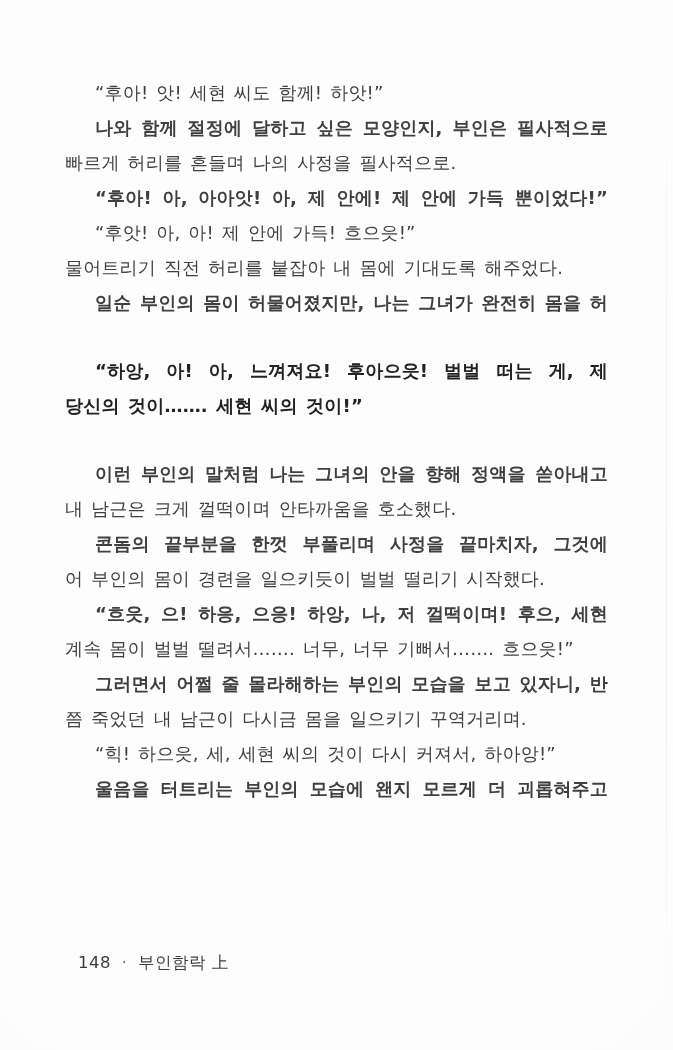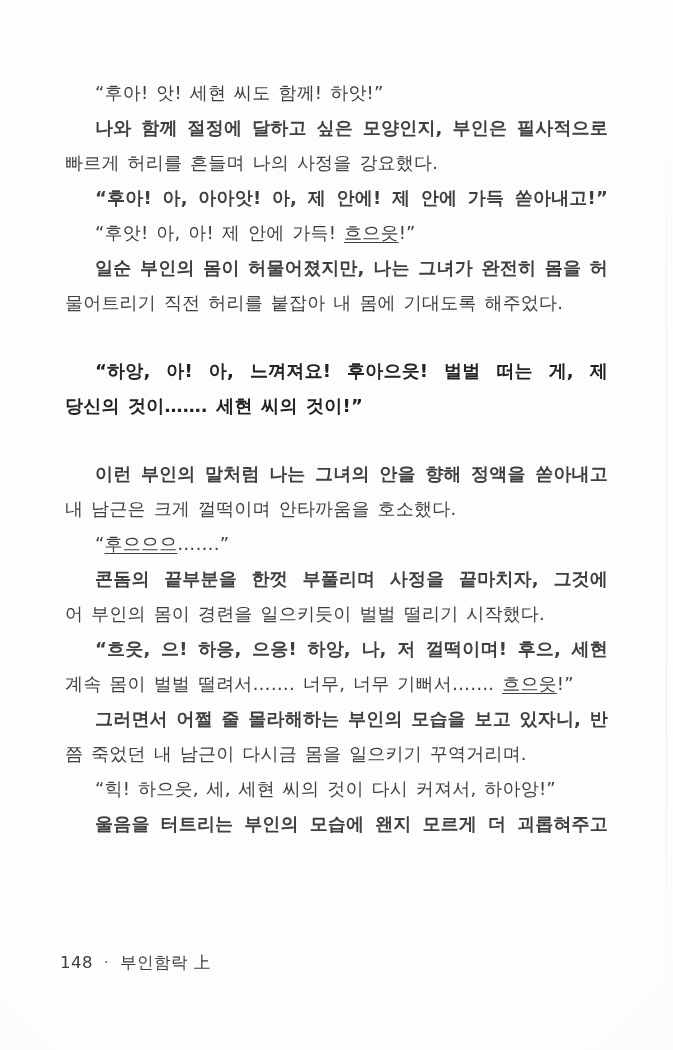--- a/index.html
+++ b/index.html
@@ -47,27 +47,26 @@
     text-align: justify;
     text-align-last: justify;
     font-weight: bold;
   }
   .line.bold {
     font-weight: 700;
     color: #222222;
   }
   .line.gap { margin-top: 33px; }
   .u {
-    text-decoration: underline;
     text-underline-offset: 3px;
     text-decoration-thickness: 1px;
   }
   .footer {
     position: absolute;
-    left: 60px;
+    left: 78px;
     top: 950px;
     font-size: 16.5px;
     line-height: 24px;
     color: #3c3c3c;
     letter-spacing: 0.5px;
   }
   .footer .sep {
     display: inline-block;
     margin: 0 11px;
     font-size: 14px;
@@ -78,30 +77,29 @@
 </head>
 <body>
 
 <div class="page">
   <div class="page-edge-line"></div>
 
   <div class="text-block" id="lines-container">
 
   <div class="line indent"><span>“후아! 앗! 세현 씨도 함께! 하앗!”</span></div>
       <div class="line indent justify"><span>나와 함께 절정에 달하고 싶은 모양인지, 부인은 필사적으로</span></div>
-      <div class="line"><span>빠르게 허리를 흔들며 나의 사정을 강요했다.</span></div>
-      <div class="line indent justify"><span>“후아! 아, 아아앗! 아, 제 안에! 제 안에 가득 쏟아내고!”</span></div>
+      <div class="line"><span>빠르게 허리를 흔들며 나의 사정을 필사적으로.</span></div>
+      <div class="line indent justify"><span>“후아! 아, 아아앗! 아, 제 안에! 제 안에 가득 뿐이었다!”</span></div>
       <div class="line indent"><span>“후앗! 아, 아! 제 안에 가득! </span><span class="u">흐으읏</span><span>!”</span></div>
+      <div class="line"><span>물어트리기 직전 허리를 붙잡아 내 몸에 기대도록 해주었다.</span></div>
       <div class="line indent justify"><span>일순 부인의 몸이 허물어졌지만, 나는 그녀가 완전히 몸을 허</span></div>
-      <div class="line"><span>물어트리기 직전 허리를 붙잡아 내 몸에 기대도록 해주었다.</span></div>
       <div class="line indent justify bold gap"><span>“하앙, 아! 아, 느껴져요! 후아으읏! 벌벌 떠는 게, 제 안에서</span></div>
       <div class="line bold"><span>당신의 것이……. 세현 씨의 것이!”</span></div>
       <div class="line indent justify gap"><span>이런 부인의 말처럼 나는 그녀의 안을 향해 정액을 쏟아내고</span></div>
       <div class="line"><span>내 남근은 크게 껄떡이며 안타까움을 호소했다.</span></div>
-      <div class="line indent"><span>“</span><span class="u">후으으으</span><span>…….”</span></div>
       <div class="line indent justify"><span>콘돔의 끝부분을 한껏 부풀리며 사정을 끝마치자, 그것에 맞추</span></div>
       <div class="line"><span>어 부인의 몸이 경련을 일으키듯이 벌벌 떨리기 시작했다.</span></div>
       <div class="line indent justify"><span>“흐읏, 으! 하응, 으응! 하앙, 나, 저 껄떡이며! 후으, 세현 씨,</span></div>
       <div class="line"><span>계속 몸이 벌벌 떨려서……. 너무, 너무 기뻐서……. </span><span class="u">흐으읏</span><span>!”</span></div>
       <div class="line indent justify"><span>그러면서 어쩔 줄 몰라해하는 부인의 모습을 보고 있자니, 반</span></div>
       <div class="line"><span>쯤 죽었던 내 남근이 다시금 몸을 일으키기 꾸역거리며.</span></div>
       <div class="line indent"><span>“힉! 하으읏, 세, 세현 씨의 것이 다시 커져서, 하아앙!”</span></div>
       <div class="line indent justify"><span>울음을 터트리는 부인의 모습에 왠지 모르게 더 괴롭혀주고 싶</span></div>
     </div>
 

